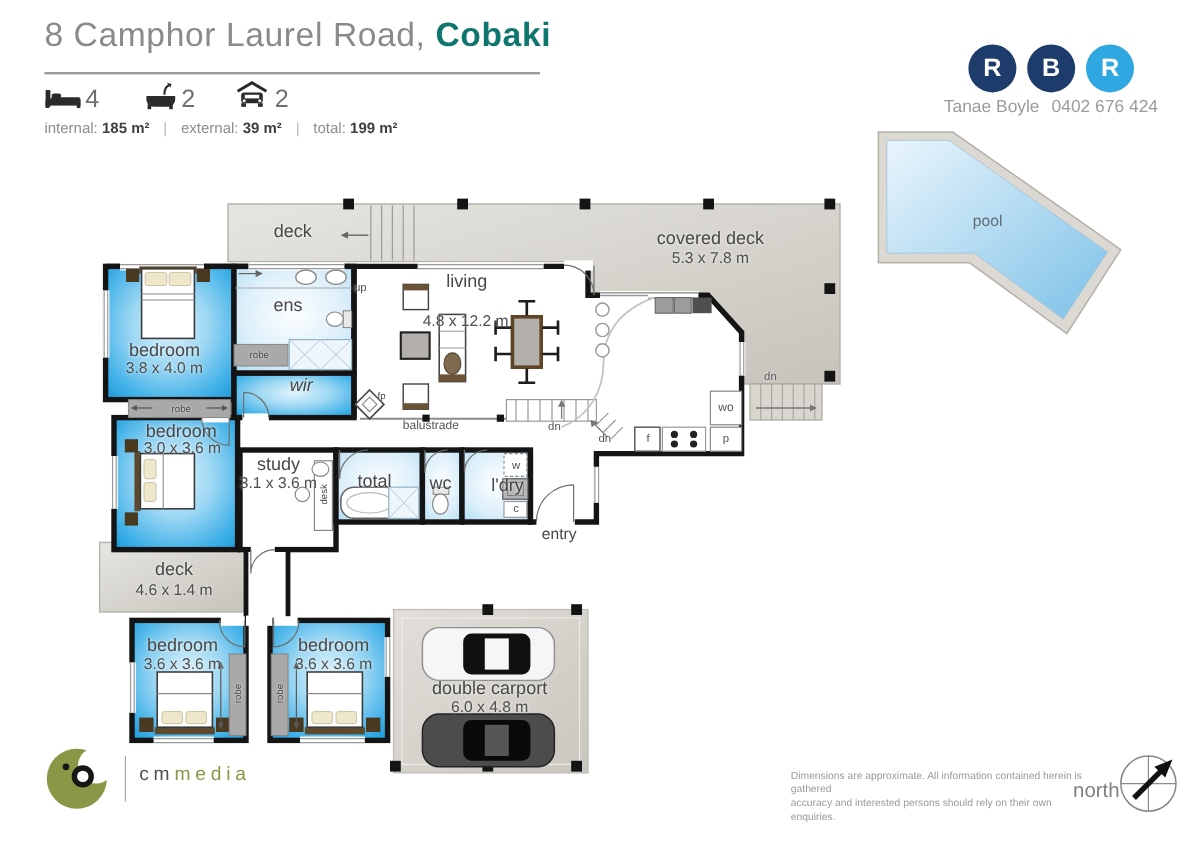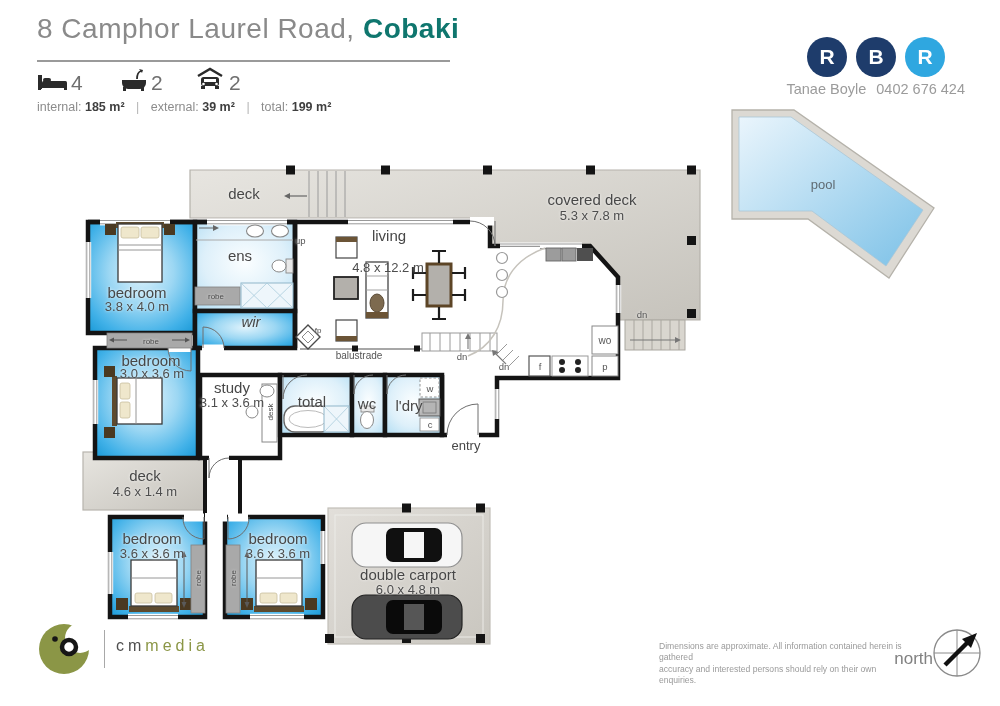--- a/index.html
+++ b/index.html
@@ -426,21 +426,21 @@
   <div class="lbl sz" style="left:137px;top:306px;">3.8 x 4.0 m</div>
   <div class="lbl tiny7" style="left:151px;top:341px;">robe</div>
   <div class="lbl" style="left:251px;top:321px;font-style:italic;">wir</div>
   <div class="lbl" style="left:151px;top:360px;">bedroom</div>
   <div class="lbl sz" style="left:152px;top:373px;">3.0 x 3.6 m</div>
   <div class="lbl" style="left:232px;top:387px;">study</div>
   <div class="lbl sz" style="left:232px;top:402px;">3.1 x 3.6 m</div>
   <div class="lbl tiny7 vert" style="left:270px;top:412px;">desk</div>
   <div class="lbl" style="left:312px;top:401px;">total</div>
   <div class="lbl" style="left:367px;top:403px;">wc</div>
-  <div class="lbl" style="left:409px;top:405px;">l'dry</div>
+  <div class="lbl" style="left:409px;top:405px;padding-left:28px;">l'dry</div>
   <div class="lbl tiny" style="left:430px;top:388px;">w</div>
   <div class="lbl tiny" style="left:430px;top:424px;">c</div>
   <div class="lbl mid" style="left:466px;top:445px;">entry</div>
   <div class="lbl tiny10" style="left:359px;top:355px;">balustrade</div>
   <div class="lbl tiny7" style="left:318px;top:330px;">fp</div>
   <div class="lbl tiny" style="left:462px;top:356px;">dn</div>
   <div class="lbl tiny" style="left:504px;top:366px;">dn</div>
   <div class="lbl tiny" style="left:642px;top:314px;">dn</div>
   <div class="lbl tiny" style="left:540px;top:366px;">f</div>
   <div class="lbl tiny" style="left:605px;top:366px;">p</div>

